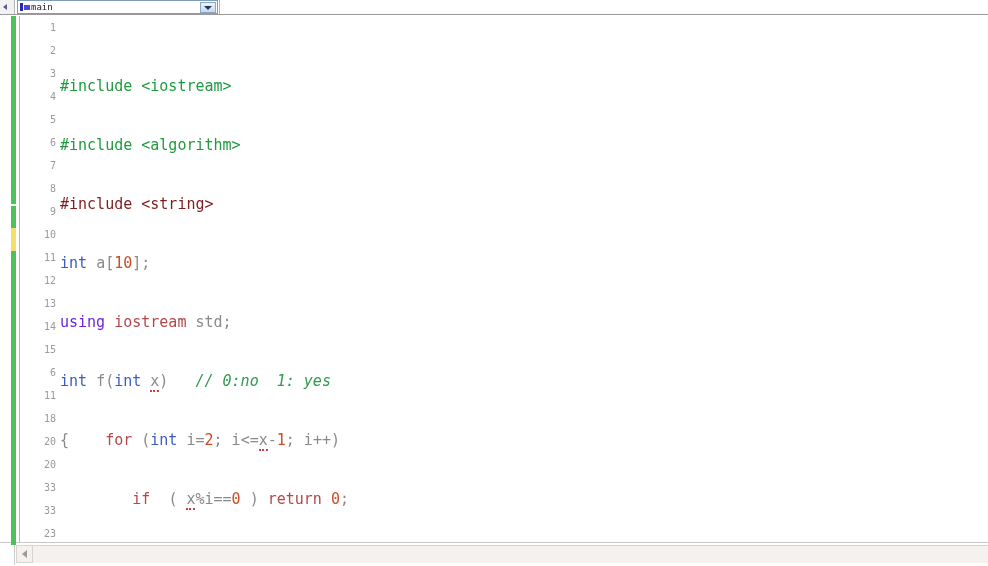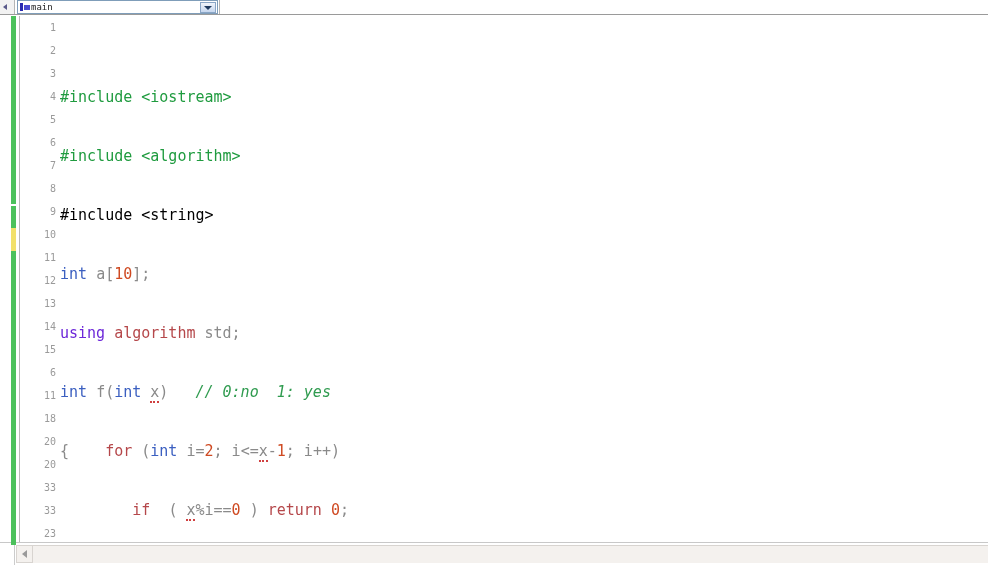--- a/index.html
+++ b/index.html
@@ -146,21 +146,21 @@
   .gutter .ln {
     height: 23px;
     line-height: 23px;
     padding-right: 2px;
     box-sizing: border-box;
   }
 
   
   .code {
     position: absolute;
-    left: 60px; top: 16px;
+    left: 60px; top: 5px;
     width: 928px;
     height: 526px;
     font-family: "DejaVu Sans Mono", monospace;
     font-size: 15px;
     color: #808080;
     white-space: pre;
   }
   .code .cl {
     height: 23px;
     line-height: 23px;
@@ -288,23 +288,23 @@
       <div class="ln">20</div>
       <div class="ln">33</div>
       <div class="ln">33</div>
       <div class="ln">23</div>
     </div>
 
     <div class="code">
 
       <div class="cl"><span class="t-pre" style="color: rgb(31, 155, 63);">#include &lt;iostream&gt;</span></div>
       <div class="cl"><span class="t-pre" style="color: rgb(31, 155, 63);">#include &lt;algorithm&gt;</span></div>
-      <div class="cl"><span class="t-pre" style="color: #000000; text-align: center;">#include &lt;string&gt;</span></div>
+      <div class="cl"><span class="t-pre" style="color: #7f1d1d; text-align: center;">#include &lt;string&gt;</span></div>
       <div class="cl"><span style="color: rgb(138, 138, 138);"><span style="color: rgb(59, 95, 192);">int</span><span style="color: rgb(138, 138, 138);"> </span><span style="color: rgb(138, 138, 138);">a</span><span style="color: rgb(138, 138, 138);">[</span><span style="color: rgb(207, 74, 34);">10</span><span style="color: rgb(138, 138, 138);">]</span><span style="color: rgb(138, 138, 138);">;</span></span></div>
-      <div class="cl"><span style="color: rgb(138, 138, 138);"><span style="color: #6d28d9;">using</span><span style="color: rgb(138, 138, 138);"> </span><span style="color: rgb(181, 71, 74);">algorithm</span><span style="color: rgb(138, 138, 138);"> </span><span style="color: rgb(138, 138, 138);">std</span><span style="color: rgb(138, 138, 138);">;</span></span></div>
+      <div class="cl"><span style="color: rgb(138, 138, 138);"><span style="color: #6d28d9;">using</span><span style="color: rgb(138, 138, 138);"> </span><span style="color: rgb(181, 71, 74);">iostream</span><span style="color: rgb(138, 138, 138);"> </span><span style="color: rgb(138, 138, 138);">std</span><span style="color: rgb(138, 138, 138);">;</span></span></div>
       <div class="cl"><span style="color: rgb(138, 138, 138);"><span style="color: rgb(59, 95, 192);">int</span><span style="color: rgb(138, 138, 138);"> </span><span style="color: rgb(138, 138, 138);">f</span><span style="color: rgb(138, 138, 138);">(</span><span style="color: rgb(59, 95, 192);">int</span><span style="color: rgb(138, 138, 138);"> </span><span class="squig" style="color: rgb(138, 138, 138);">x</span><span style="color: rgb(138, 138, 138);">)</span><span style="color: rgb(138, 138, 138);">   </span><span style="color: rgb(47, 155, 79); font-style: italic;">// 0:no  1: yes</span></span></div>
       <div class="cl"><span style="color: rgb(138, 138, 138);"><span style="color: rgb(138, 138, 138);">{</span><span style="color: rgb(138, 138, 138);">    </span><span style="color: rgb(181, 71, 74);">for</span><span style="color: rgb(138, 138, 138);"> </span><span style="color: rgb(138, 138, 138);">(</span><span style="color: rgb(59, 95, 192);">int</span><span style="color: rgb(138, 138, 138);"> </span><span style="color: rgb(138, 138, 138);">i</span><span style="color: rgb(138, 138, 138);">=</span><span style="color: rgb(207, 74, 34);">2</span><span style="color: rgb(138, 138, 138);">;</span><span style="color: rgb(138, 138, 138);"> </span><span style="color: rgb(138, 138, 138);">i</span><span style="color: rgb(138, 138, 138);">&lt;</span><span style="color: rgb(138, 138, 138);">=</span><span class="squig" style="color: rgb(138, 138, 138);">x</span><span style="color: rgb(138, 138, 138);">-</span><span style="color: rgb(207, 74, 34);">1</span><span style="color: rgb(138, 138, 138);">;</span><span style="color: rgb(138, 138, 138);"> </span><span style="color: rgb(138, 138, 138);">i</span><span style="color: rgb(138, 138, 138);">+</span><span style="color: rgb(138, 138, 138);">+</span><span style="color: rgb(138, 138, 138);">)</span></span></div>
       <div class="cl"><span style="color: rgb(138, 138, 138);"><span style="color: rgb(138, 138, 138);">        </span><span style="color: rgb(181, 71, 74);">if</span><span style="color: rgb(138, 138, 138);">  </span><span style="color: rgb(138, 138, 138);">(</span><span style="color: rgb(138, 138, 138);"> </span><span class="squig" style="color: rgb(138, 138, 138);">x</span><span style="color: rgb(138, 138, 138);">%</span><span style="color: rgb(138, 138, 138);">i</span><span style="color: rgb(138, 138, 138);">=</span><span style="color: rgb(138, 138, 138);">=</span><span style="color: rgb(207, 74, 34);">0</span><span style="color: rgb(138, 138, 138);"> </span><span style="color: rgb(138, 138, 138);">)</span><span style="color: rgb(138, 138, 138);"> </span><span style="color: rgb(181, 71, 74);">return</span><span style="color: rgb(138, 138, 138);"> </span><span style="color: rgb(207, 74, 34);">0</span><span style="color: rgb(138, 138, 138);">;</span></span></div>
       
       
       
       
       
       
       

